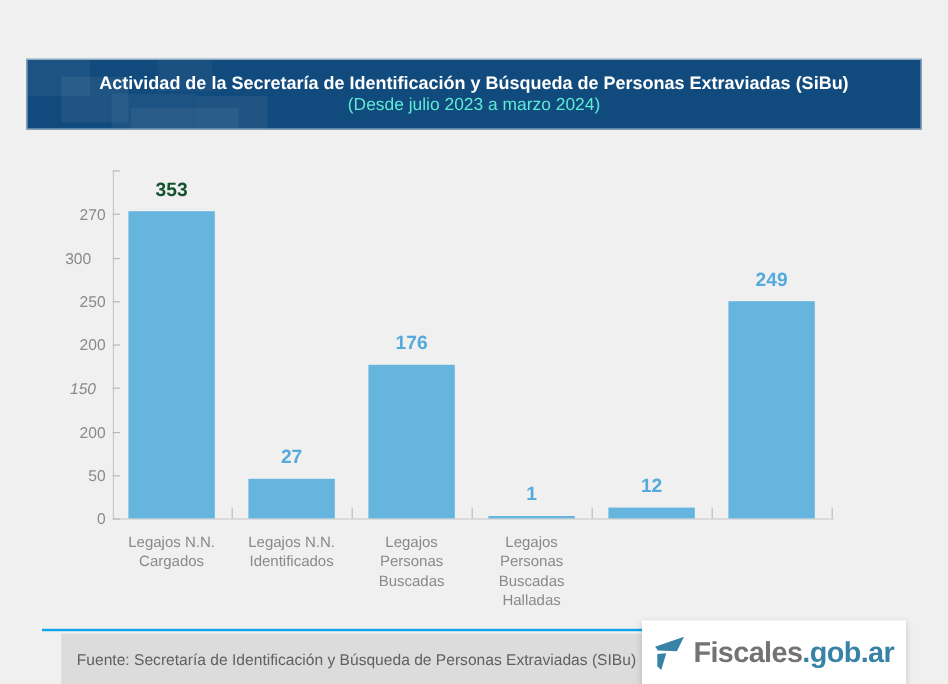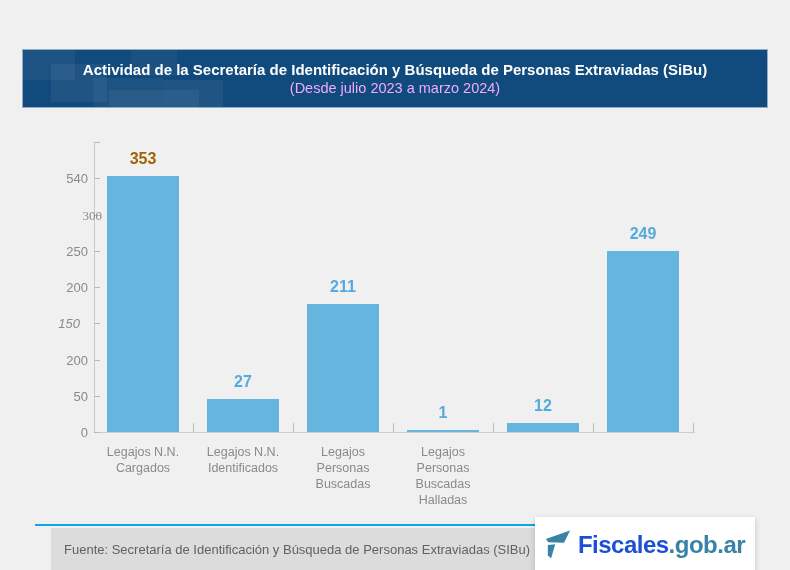--- a/index.html
+++ b/index.html
@@ -4,21 +4,21 @@
 <style>
   html,body{margin:0;padding:0;background:#f0f0f1;font-family:"Liberation Sans",sans-serif;}
   #canvas{position:relative;width:790px;height:570px;background:#f0f0f1;overflow:hidden;margin-top:24px;}
 
   
   .header{position:absolute;left:22px;top:25px;width:744px;height:57px;
           background:#114a7c;border:1px solid #8fafc9;overflow:hidden;
           display:flex;flex-direction:column;justify-content:center;align-items:center;}
   .deco{position:absolute;background:#ffffff;}
   .title{position:relative;color:#ffffff;font-size:15px;font-weight:bold;line-height:19px;text-align:center;}
-  .subtitle{position:relative;color:#f0abfc;font-size:14.5px;line-height:19px;text-align:center;}
+  .subtitle{position:relative;color:#5eead4;font-size:14.5px;line-height:19px;text-align:center;}
 
   
   #chart{position:absolute;left:0;top:0;width:790px;height:570px;}
   .yaxis-line{position:absolute;width:1px;background:#c9c9c9;}
   .xaxis-line{position:absolute;height:1px;background:#cdcdcd;}
   .ytick{position:absolute;width:6px;height:1px;background:#b9b9b9;}
   .ytick-label{position:absolute;width:50px;text-align:right;font-size:13px;color:#8a8a8a;}
   .xtick{position:absolute;width:1px;height:9px;background:#bdbdbd;}
   .bar{position:absolute;}
   .bar-value{position:absolute;width:100px;text-align:center;font-size:16px;font-weight:bold;}
@@ -29,21 +29,21 @@
   .source-wrap{position:absolute;left:35px;top:500px;width:487px;
                border-top:2px solid #0ea5e9;border-bottom:1px solid #a9a9a9;padding:2px 16px;}
   .source-box{background:#dcdcdc;height:43px;display:flex;align-items:center;}
   .source-text{color:#616161;font-size:13px;padding-left:13px;}
 
   
   .logo-box{position:absolute;left:535px;top:493px;width:220px;height:56px;background:#ffffff;
             box-shadow:0 2px 6px rgba(0,0,0,0.18);display:flex;align-items:center;justify-content:center;}
   .logo-icon{width:26px;height:31px;margin-right:7px;margin-top:-2px;}
   .logo-text{font-size:24px;font-weight:bold;letter-spacing:-0.5px;}
-  .logo-primary{color:#1d4ed8;}
+  .logo-primary{color:#737373;}
   .logo-secondary{color:#3782a5;text-align:right;}
 </style>
 </head>
 <body>
 
 <div id="canvas">
 
   <div class="header">
     <div class="deco" style="left:0;top:0;width:52px;height:30px;opacity:.05;"></div>
     <div class="deco" style="left:28px;top:14px;width:56px;height:38px;opacity:.06;"></div>
@@ -64,40 +64,40 @@
       <div class="ytick-label" style="left: 38px; top: 365px;">50</div>
       <div class="ytick" style="left: 94px; top: 336px;"></div>
       <div class="ytick-label" style="left: 38px; top: 329px;">200</div>
       <div class="ytick" style="left: 94px; top: 299px;"></div>
       <div class="ytick-label" style="left: 30px; top: 292px; font-style: italic;">150</div>
       <div class="ytick" style="left: 94px; top: 263px;"></div>
       <div class="ytick-label" style="left: 38px; top: 256px;">200</div>
       <div class="ytick" style="left: 94px; top: 227px;"></div>
       <div class="ytick-label" style="left: 38px; top: 220px;">250</div>
       <div class="ytick" style="left: 94px; top: 191px;"></div>
-      <div class="ytick-label" style="left: 52px; top: 184px; font-family: Liberation Serif, serif;">300</div>
+      <div class="ytick-label" style="left: 26px; top: 184px;">300</div>
       <div class="ytick" style="left: 94px; top: 154px;"></div>
-      <div class="ytick-label" style="left: 38px; top: 147px;">540</div>
+      <div class="ytick-label" style="left: 38px; top: 147px;">270</div>
       <div class="ytick" style="left: 94px; top: 118px;"></div>
       <div class="xtick" style="left: 193px; top: 399px;"></div>
       <div class="xtick" style="left: 293px; top: 399px;"></div>
       <div class="xtick" style="left: 393px; top: 399px;"></div>
       <div class="xtick" style="left: 493px; top: 399px;"></div>
       <div class="xtick" style="left: 593px; top: 399px;"></div>
       <div class="xtick" style="left: 693px; top: 399px;"></div>
       <div class="bar" style="left: 107px; top: 152px; width: 72px; height: 256px; background: rgb(102, 181, 222);"></div>
-      <div class="bar-value" style="left: 93px; top: 126px; color: #a16207;">353</div>
+      <div class="bar-value" style="left: 93px; top: 126px; color: #14532d;">353</div>
       <div class="cat-label" style="left: 88px; top: 420px;">Legajos N.N.
 Cargados</div>
       <div class="bar" style="left: 207px; top: 375px; width: 72px; height: 33px; background: rgb(102, 181, 222);"></div>
       <div class="bar-value" style="left: 193px; top: 349px; color: rgb(85, 170, 220);">27</div>
       <div class="cat-label" style="left: 188px; top: 420px;">Legajos N.N.
 Identificados</div>
       <div class="bar" style="left: 307px; top: 280px; width: 72px; height: 128px; background: rgb(102, 181, 222);"></div>
-      <div class="bar-value" style="left: 293px; top: 254px; color: rgb(85, 170, 220);">211</div>
+      <div class="bar-value" style="left: 293px; top: 254px; color: rgb(85, 170, 220);">176</div>
       <div class="cat-label" style="left: 288px; top: 420px;">Legajos
 Personas
 Buscadas</div>
       <div class="bar" style="left: 407px; top: 406px; width: 72px; height: 2px; background: rgb(102, 181, 222);"></div>
       <div class="bar-value" style="left: 393px; top: 380px; color: rgb(85, 170, 220);">1</div>
       <div class="cat-label" style="left: 388px; top: 420px;">Legajos
 Personas
 Buscadas
 Halladas</div>
       <div class="bar" style="left: 507px; top: 399px; width: 72px; height: 9px; background: rgb(102, 181, 222);"></div>

